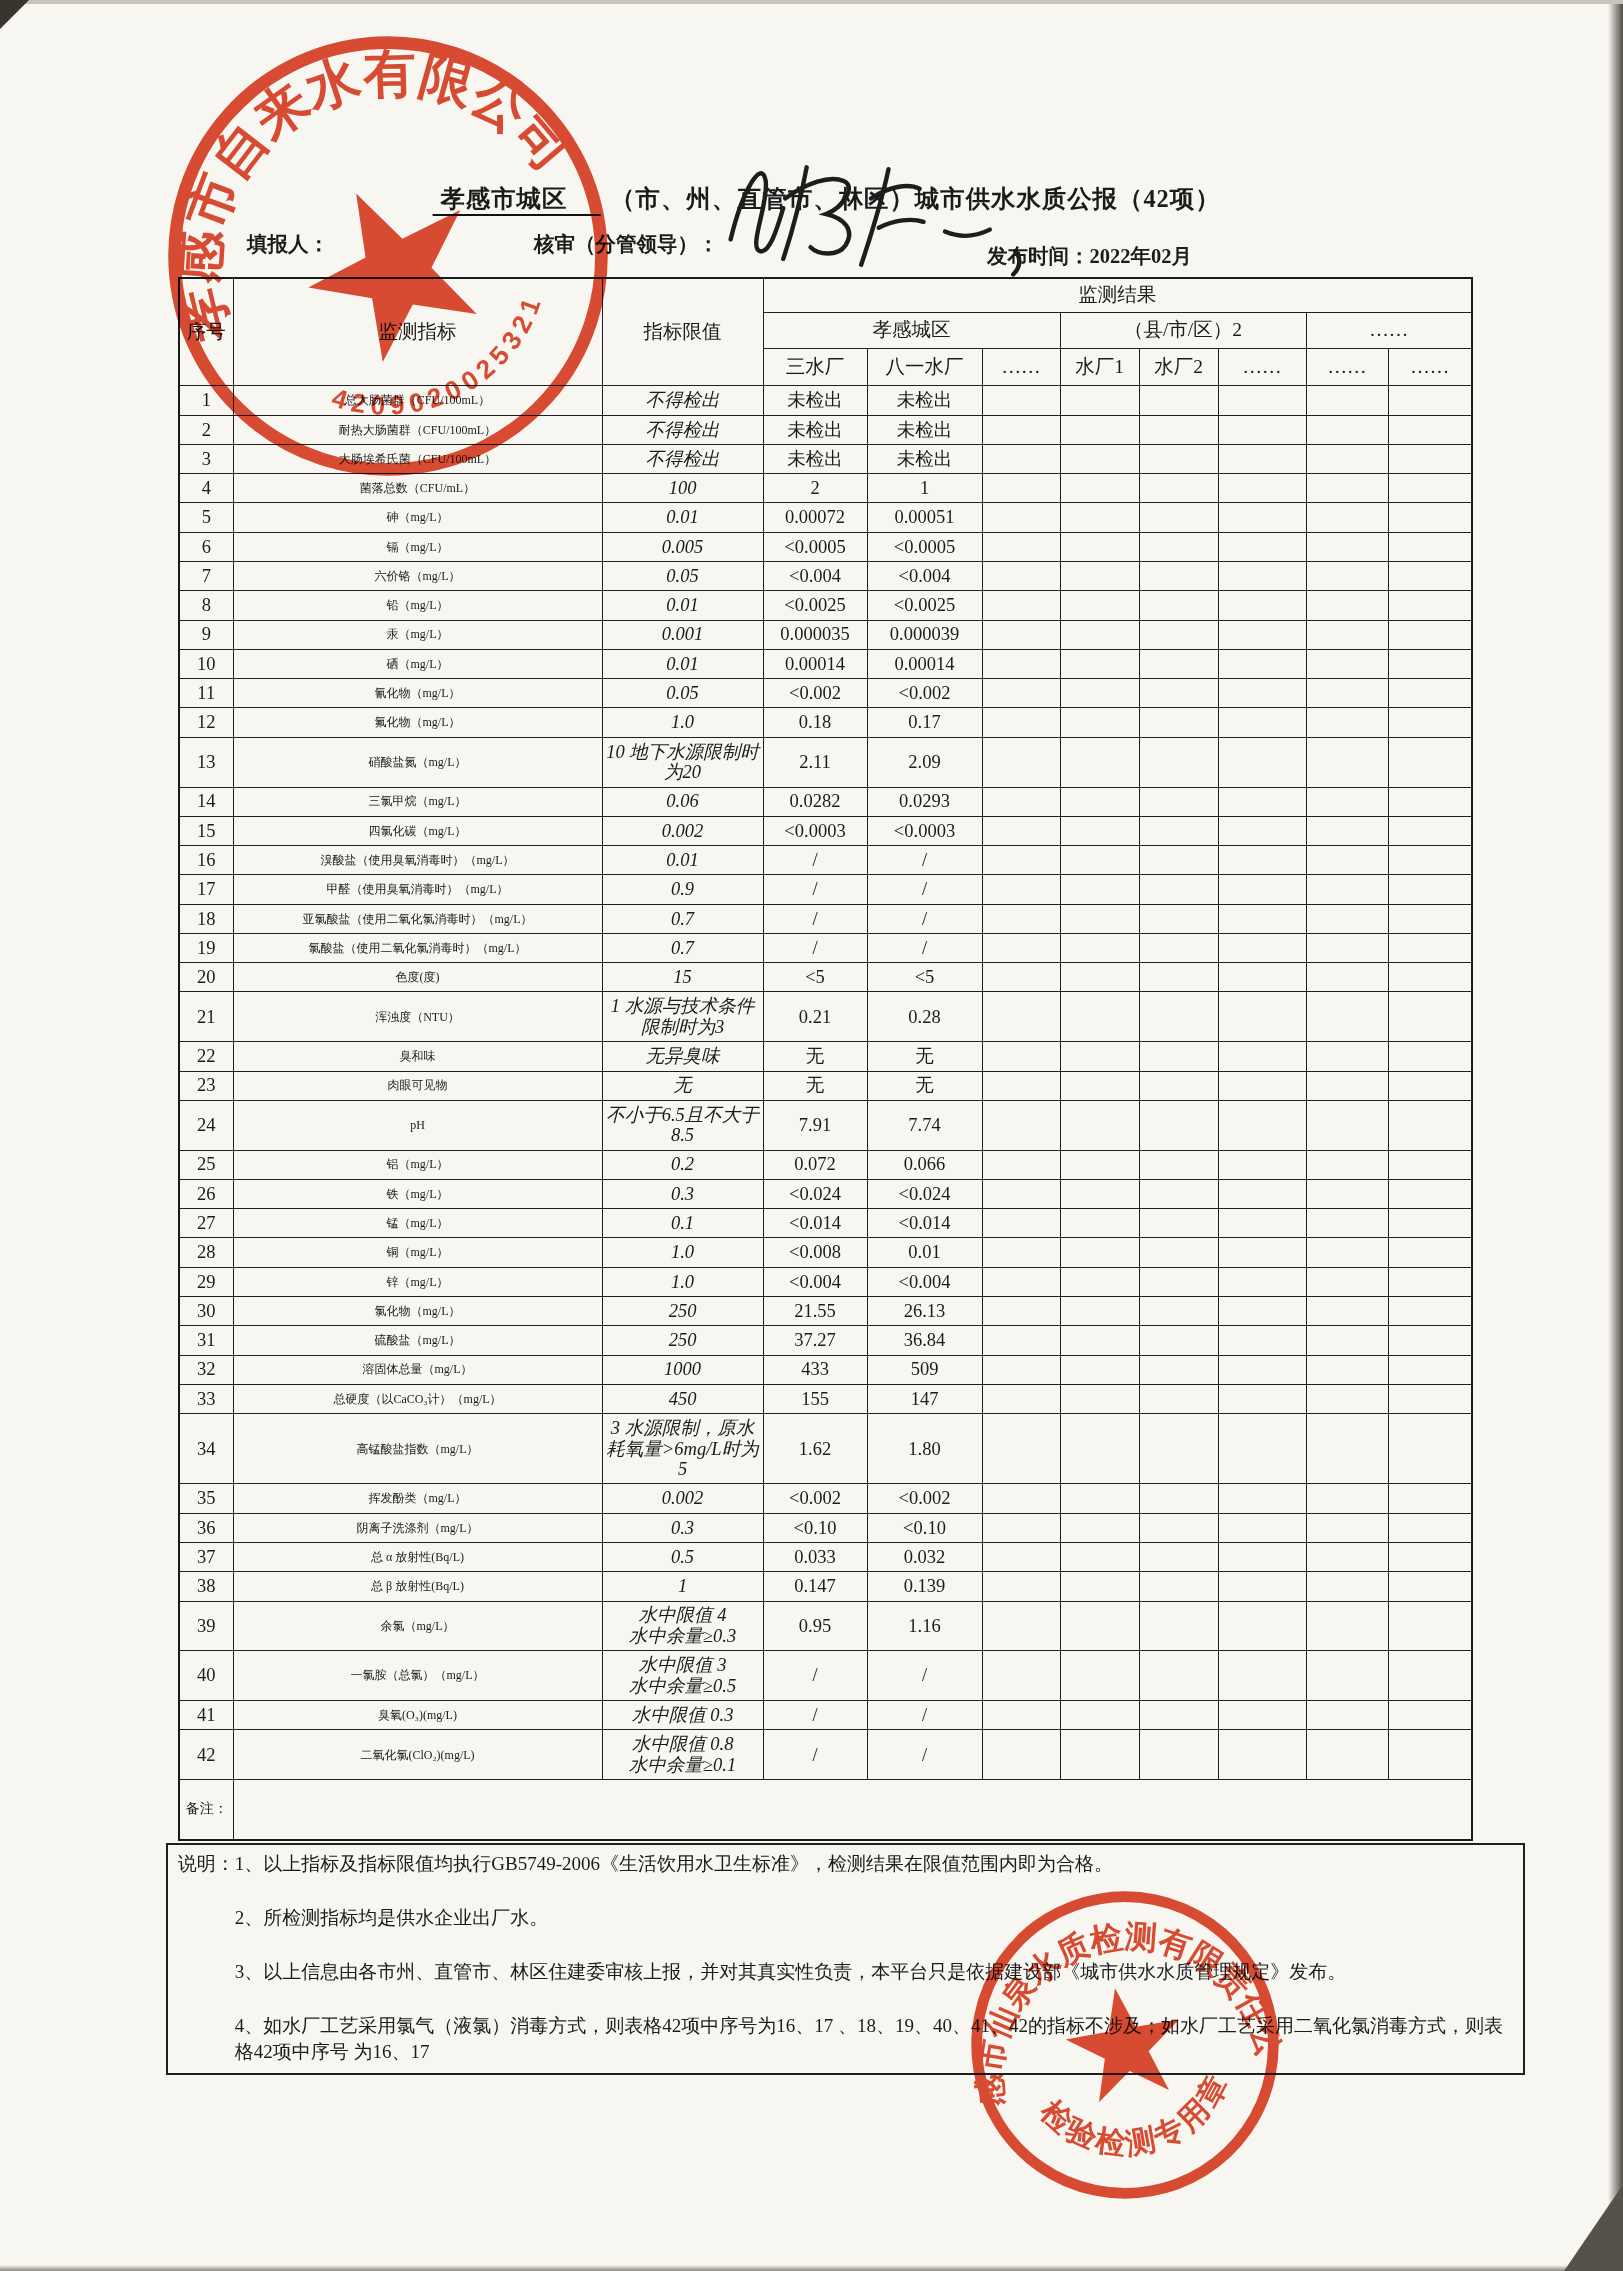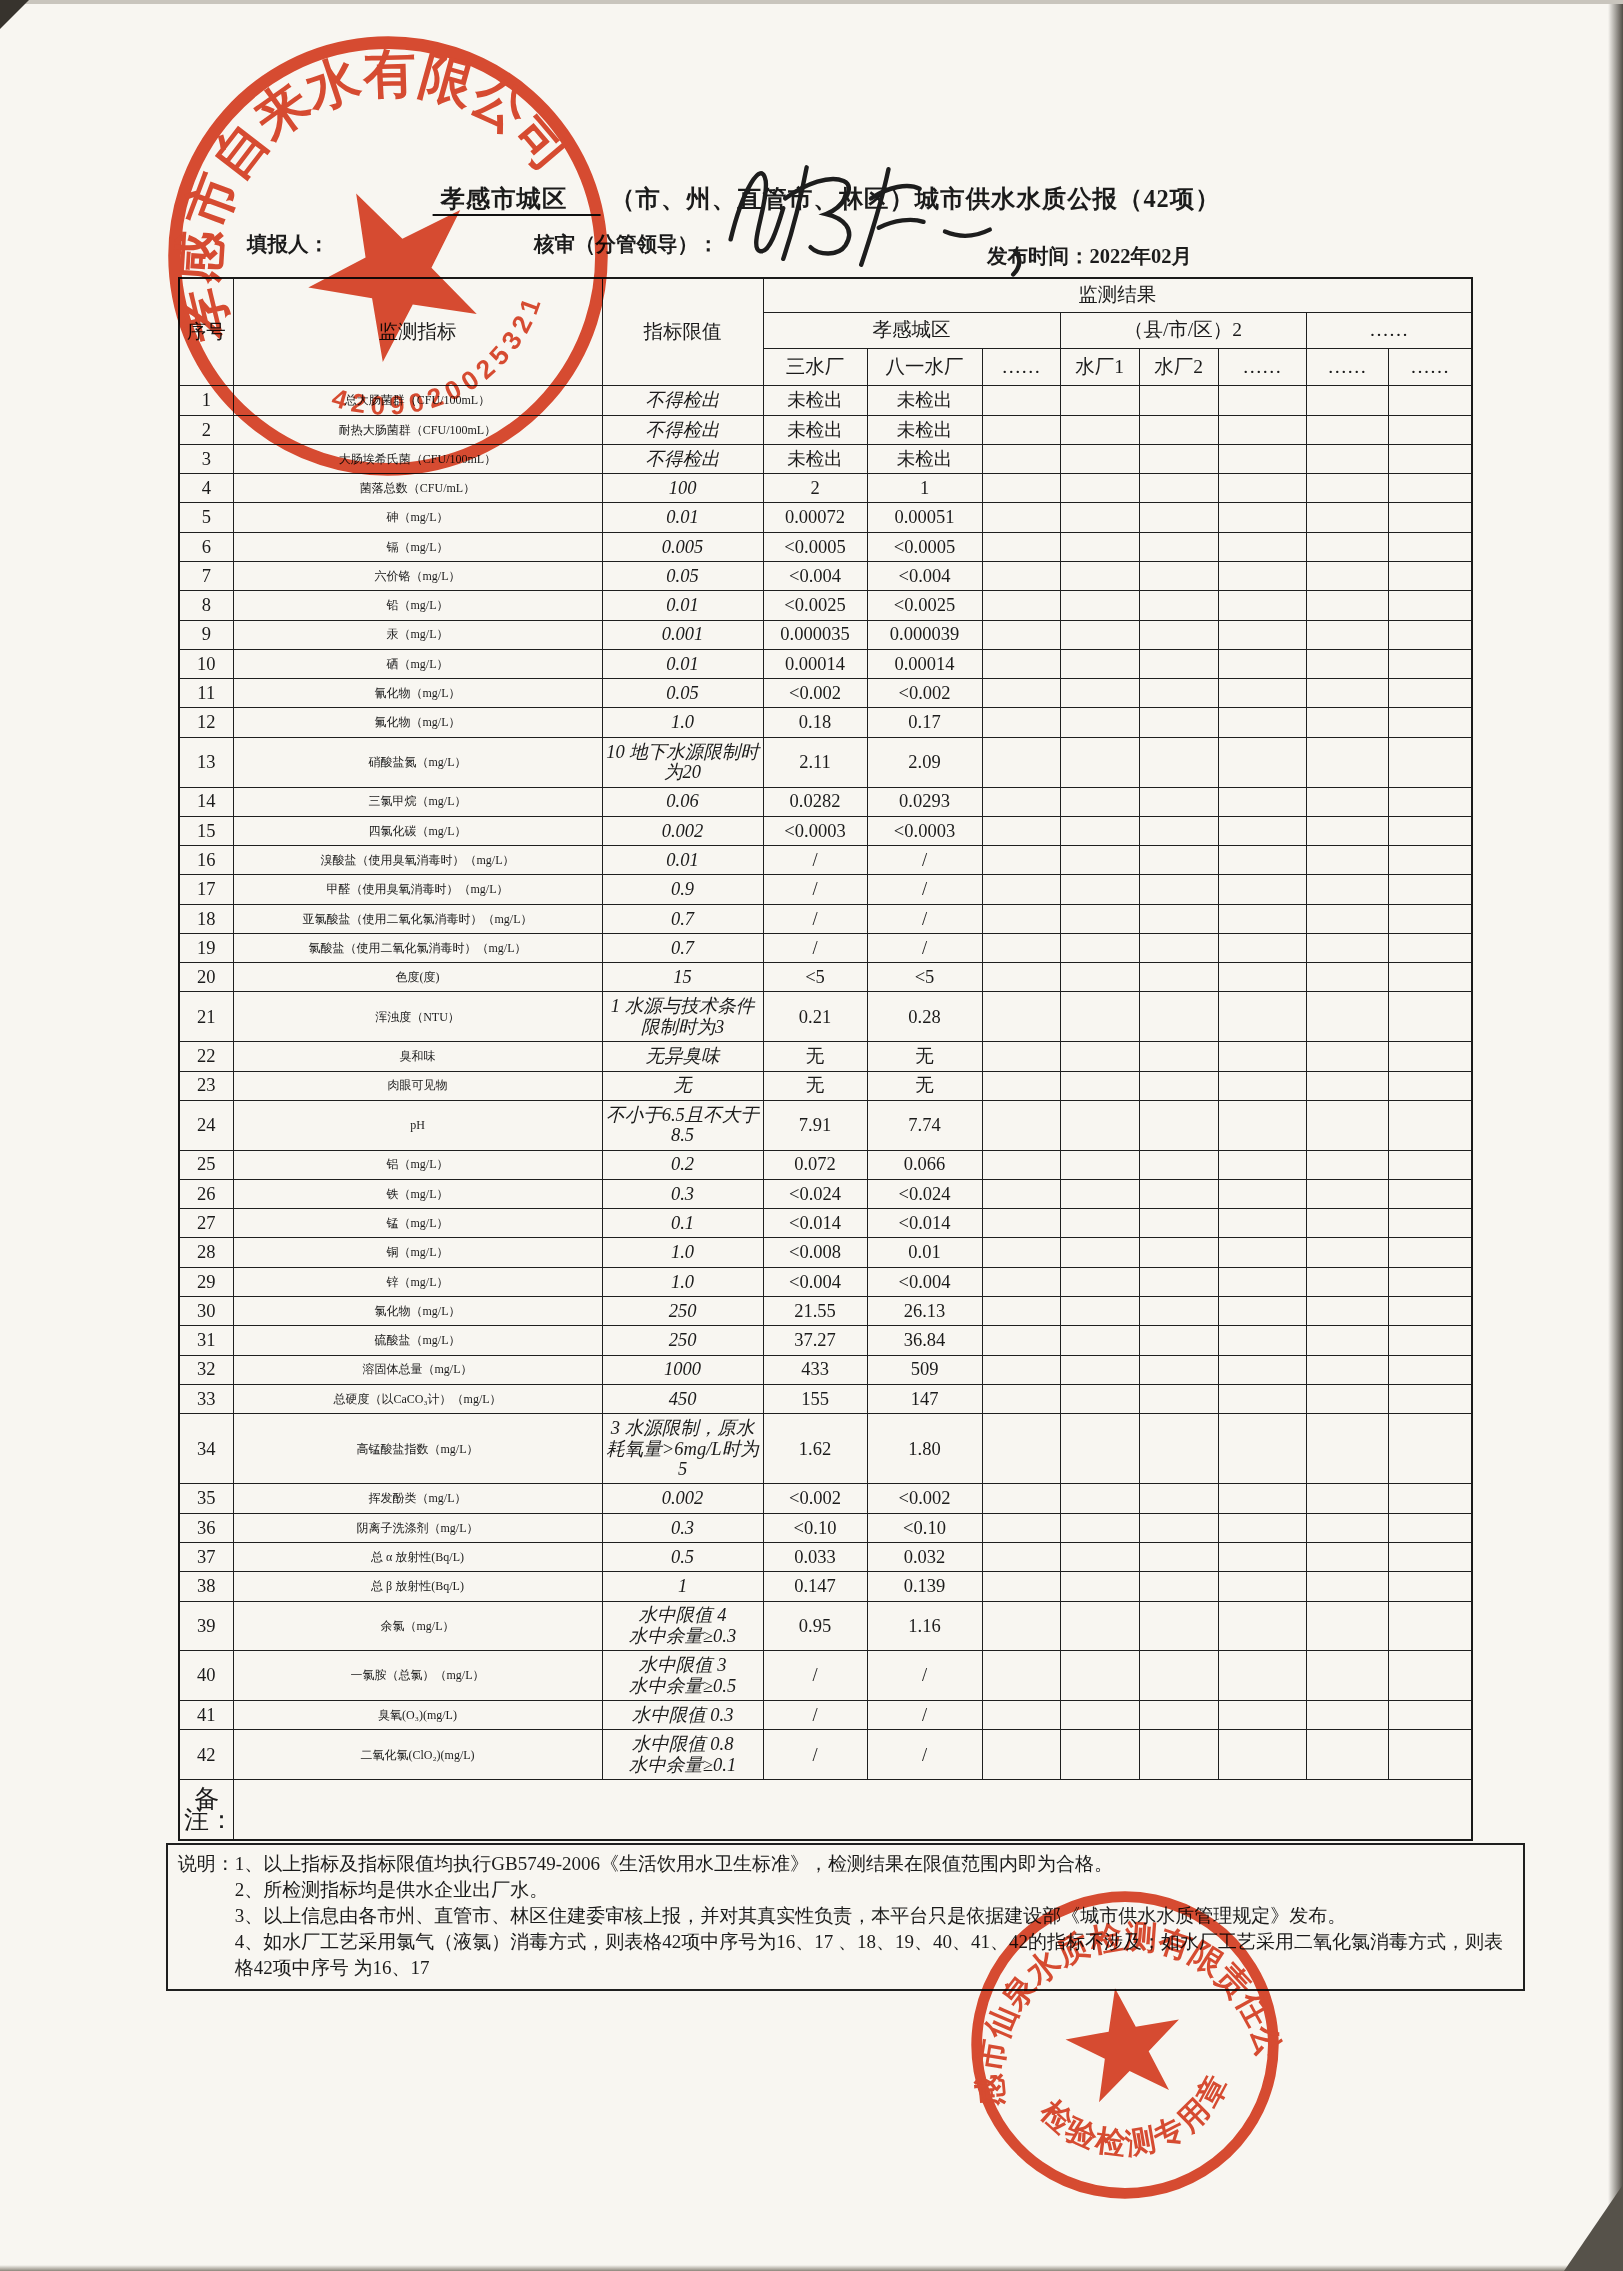--- a/index.html
+++ b/index.html
@@ -39,28 +39,28 @@
     overflow:hidden;
   }
   table.report{border:2.4px solid #1a1a1a;}
   table.report thead th{font-size:19.5px;}
   tr.hrowA th{height:25px;}
   tr.hrowB th{height:27px;text-align:center;}
   tr.hrowC th{height:29px;}
   td.left{text-align:left;padding-left:6.8px;font-size:12px;}
   td.limit{white-space:pre-line;font-style:italic;}
   tfoot td{height:51px;text-align:left;vertical-align:middle;}
-  tfoot td.rlabel{padding-left:3.9px;font-size:25px;}
+  tfoot td.rlabel{padding-left:3.9px;font-size:14px;}
 
   .notes-box{
     position:absolute;left:166px;top:1843px;width:1359px;min-height:115px;
     border:2px solid #1f1f1f;font-size:19px;line-height:26px;
     padding:5.9px 9.8px 7.8px 9.8px;box-sizing:border-box;
   }
-  .note-line.indent{padding-left:57px;}
+  .note-line.indent{padding-left:57px;margin-top:28px;}
 
   
   .stamp{position:absolute;mix-blend-mode:multiply;opacity:.9;}
   .stamp-top{left:159px;top:27px;transform:rotate(-27deg);}
   .stamp-bottom{left:964px;top:1884px;transform:rotate(-10deg);}
   .sig{position:absolute;left:717px;top:138px;}
 </style>
 </head>
 <body>
 

